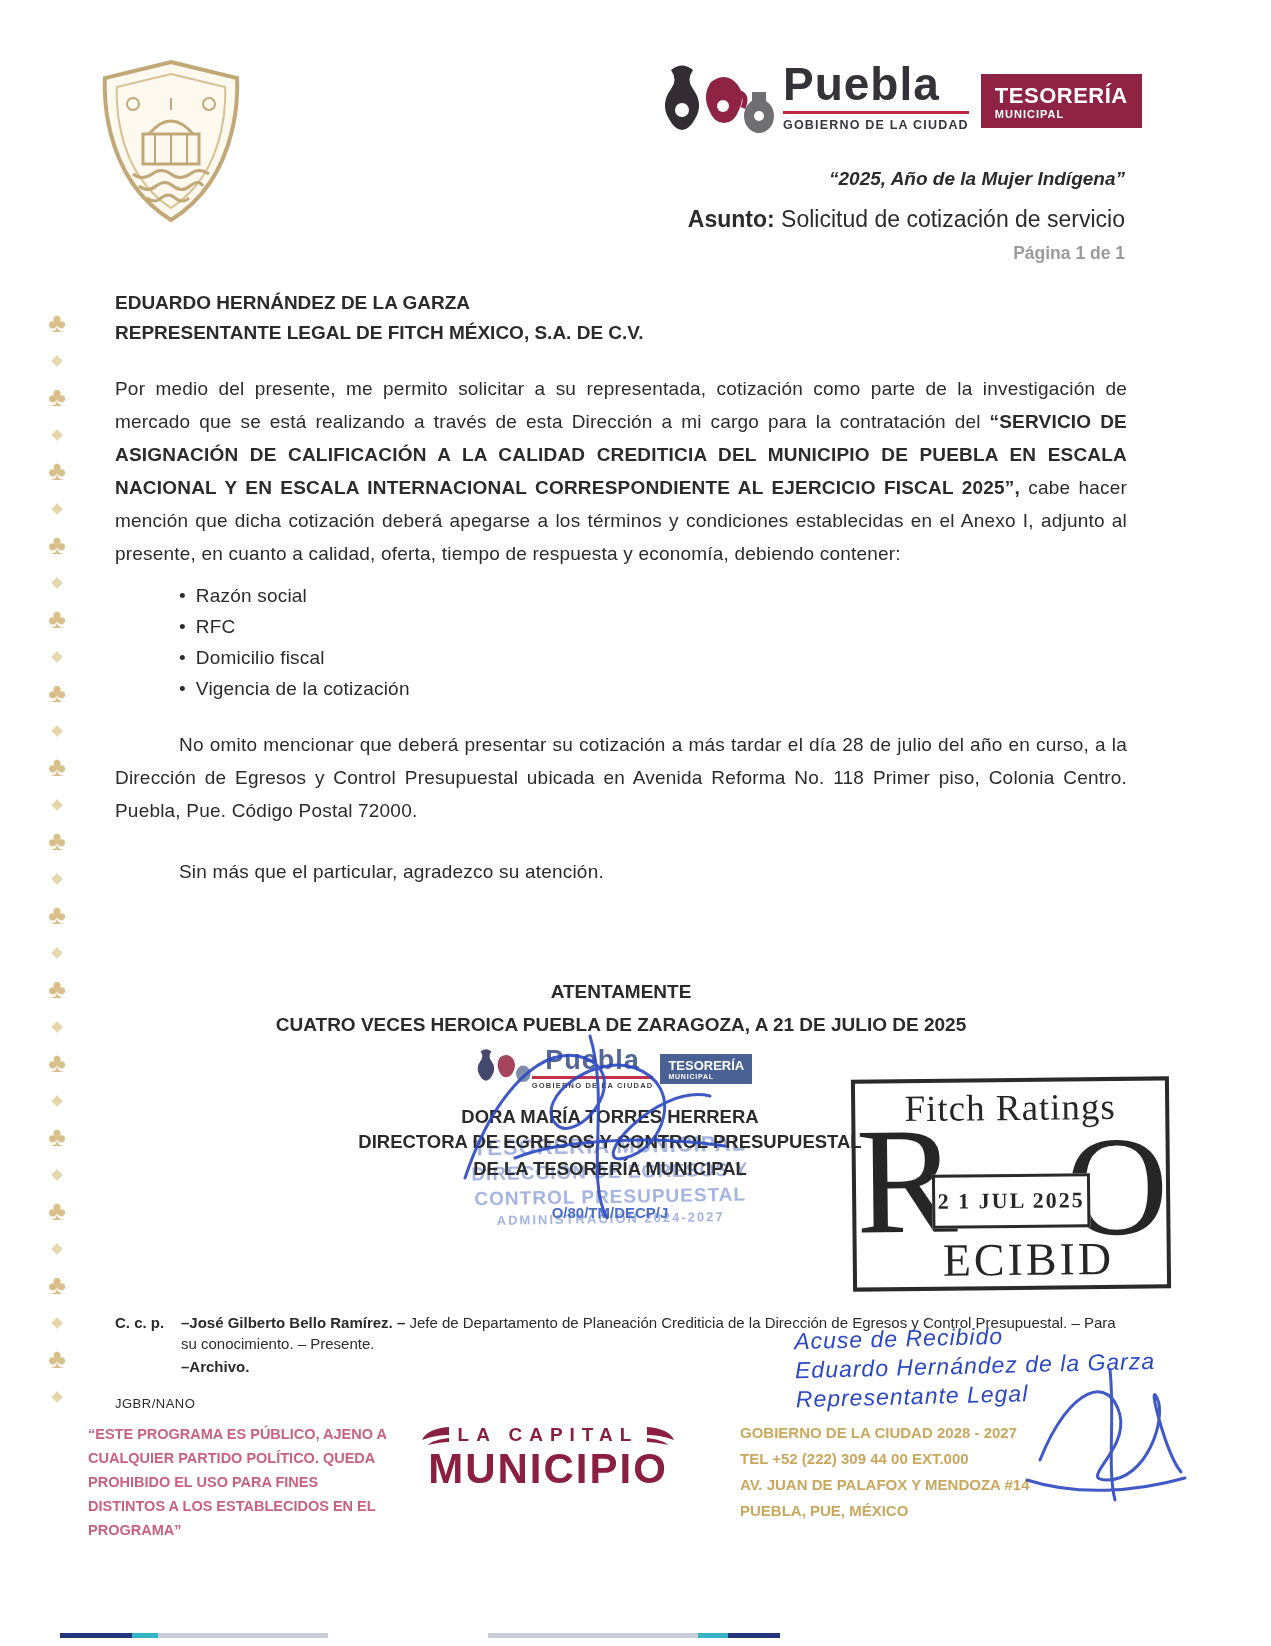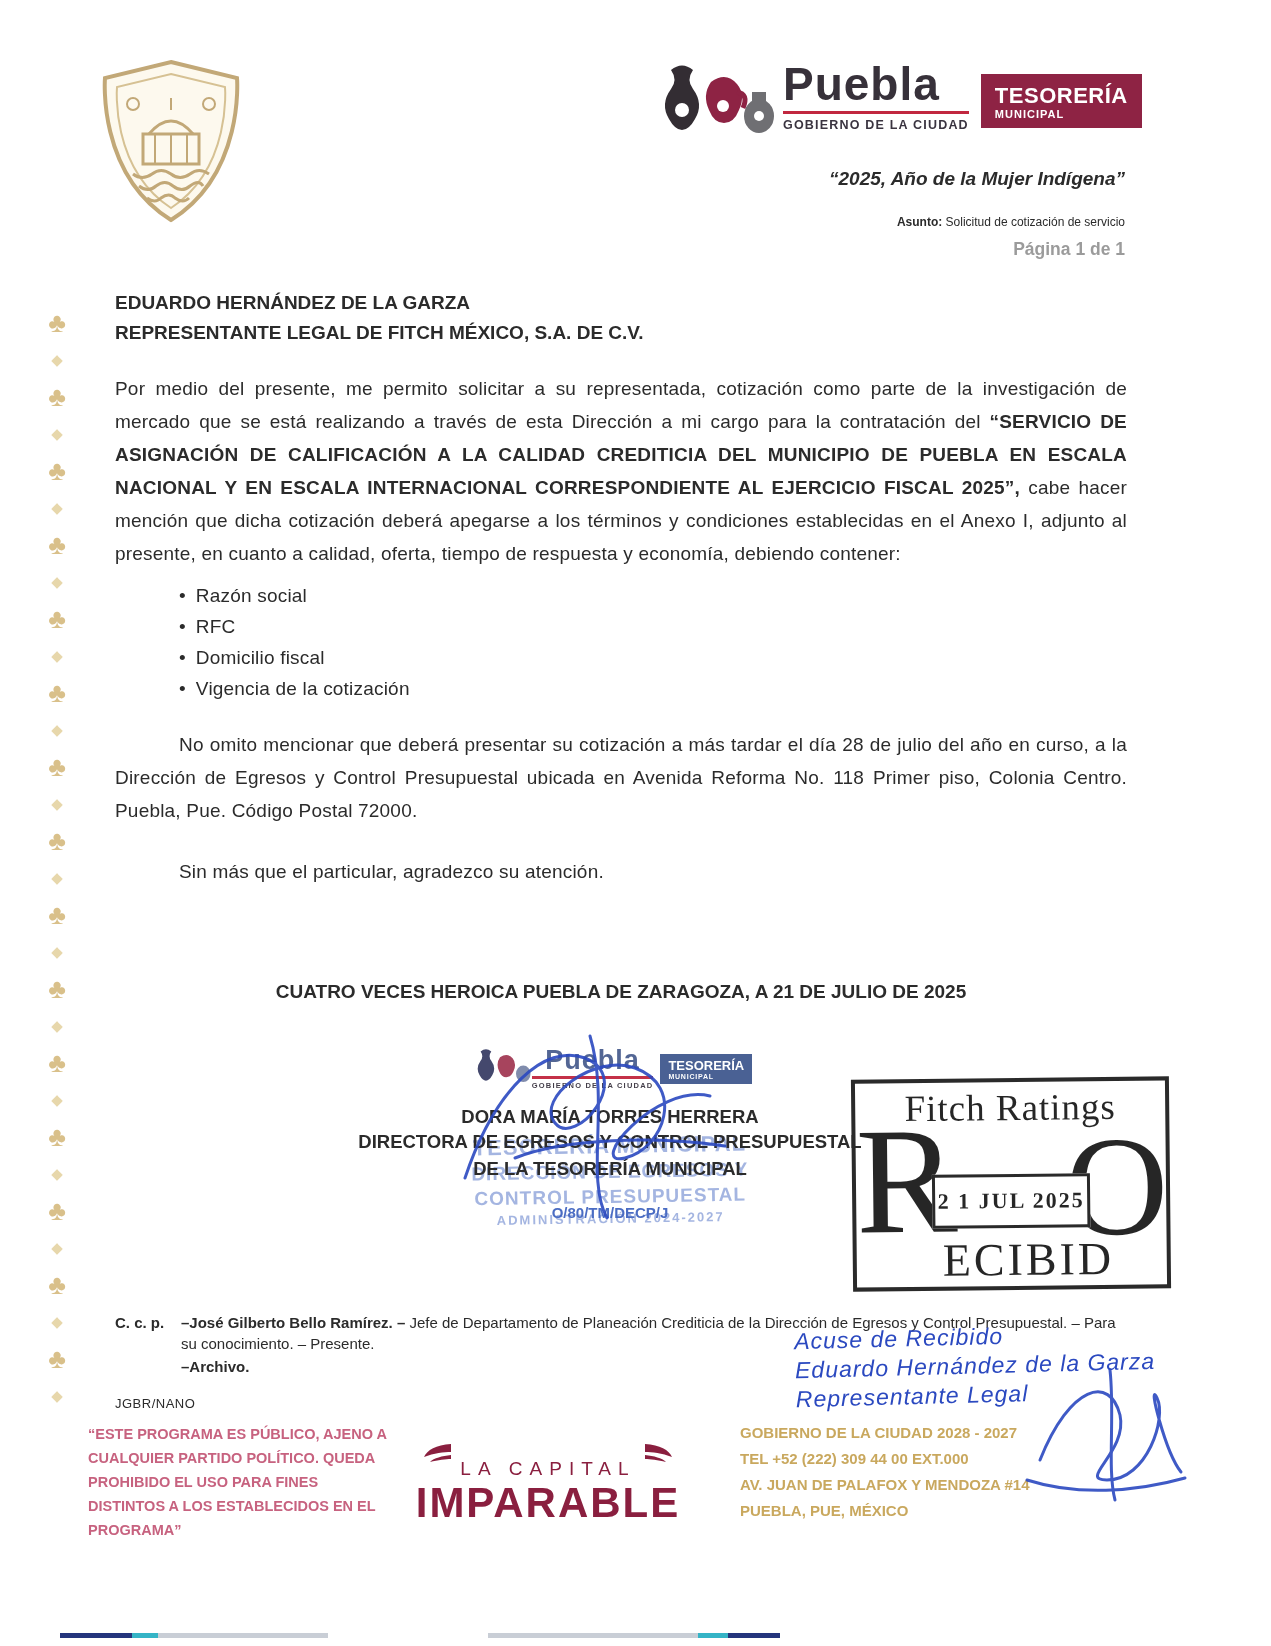--- a/index.html
+++ b/index.html
@@ -27,21 +27,21 @@
   .wordmark{font-size:46px;font-weight:800;color:#37313a;letter-spacing:1px;line-height:48px;}
   .red-rule{height:3px;background:var(--red-accent);margin:3px 0 4px 0;}
   .gobierno{font-size:12.5px;font-weight:700;color:#3a3440;letter-spacing:1.2px;}
   .badge{margin-left:12px;margin-top:14px;background:var(--maroon);color:#fff;padding:10px 14px 8px 14px;}
   .badge .b1{font-size:22px;font-weight:800;letter-spacing:.5px;line-height:24px;}
   .badge .b2{font-size:11px;font-weight:700;letter-spacing:1px;}
   
   .hmeta{position:absolute;right:146px;top:168px;width:640px;text-align:right;}
   .legend{font-size:19px;font-weight:700;font-style:italic;}
   .oficio{font-size:19px;font-weight:700;margin-top:9px;}
-  .asunto{font-size:12px;margin-top:25px;}
+  .asunto{font-size:23px;margin-top:16px;}
   .asunto b{font-weight:700;}
   .pagelbl{font-size:17.5px;font-weight:700;color:var(--gray-muted);margin-top:10px;}
   
   .recipient{position:absolute;left:115px;top:288px;font-size:19px;font-weight:700;line-height:30px;}
   
   .body-flow{position:absolute;left:115px;top:372px;width:1012px;font-size:19px;line-height:33px;
     letter-spacing:.2px;}
   .just{text-align:justify;}
   .bullets{list-style:none;margin:10px 0 0 64px;line-height:31px;}
   .bullets .blt{margin-right:10px;}
@@ -87,21 +87,21 @@
   .cc-initials{margin-top:16px;font-size:13px;letter-spacing:.5px;}
   
   .handwritten{position:absolute;left:795px;top:1322px;width:400px;color:var(--blue-ink);
     font-style:italic;font-size:23px;line-height:29px;transform:rotate(-1.5deg);letter-spacing:1px;z-index:5;}
   .hand-sign{position:absolute;left:1015px;top:1360px;z-index:6;}
   
   .disclaimer{position:absolute;left:88px;top:1422px;width:302px;color:var(--pink);
     font-size:14.5px;font-weight:700;line-height:24px;}
   .capital{position:absolute;left:398px;top:1424px;width:300px;text-align:center;color:#8a1f3f;}
   .capital-top{display:flex;align-items:center;justify-content:center;gap:8px;}
-  .capital-line1{font-size:19px;font-weight:400;letter-spacing:7px;margin-top:34px;}
+  .capital-line1{font-size:19px;font-weight:700;letter-spacing:7px;}
   .capital-line2{font-size:42px;font-weight:800;letter-spacing:2px;line-height:46px;}
   .contact{position:absolute;left:740px;top:1420px;width:330px;color:var(--gold);
     font-size:15px;font-weight:700;line-height:26px;}
   
   .bottom-strip{position:absolute;left:60px;bottom:8px;height:5px;display:flex;}
   .bottom-strip i{display:block;height:5px;}
   .bs1{width:72px;background:#24357c;} .bs2{width:26px;background:#35b4c6;}
   .bs3{width:170px;background:#c9ced6;} .bs4{width:160px;background:transparent;}
   .bs5{width:210px;background:#c9ced6;} .bs6{width:30px;background:#35b4c6;}
   .bs7{width:52px;background:#24357c;}
@@ -201,20 +201,21 @@
       <li><span class="blt">•</span><span>Razón social</span></li>
       <li><span class="blt">•</span><span>RFC</span></li>
       <li><span class="blt">•</span><span>Domicilio fiscal</span></li>
       <li><span class="blt">•</span><span>Vigencia de la cotización</span></li>
     </ul>
     <p class="just p2">No omito mencionar que deberá presentar su cotización a más tardar el día 28 de julio del año en curso, a la Dirección de Egresos y Control Presupuestal ubicada en Avenida Reforma No. 118 Primer piso, Colonia Centro. Puebla, Pue. Código Postal 72000.</p>
     <p class="p3">Sin más que el particular, agradezco su atención.</p>
   </div>
 
   <div class="closing">
+    <div>ATENTAMENTE</div>
     <div>CUATRO VECES HEROICA PUEBLA DE ZARAGOZA, A 21 DE JULIO DE 2025</div>
   </div>
 
   <div class="sig-block">
     <div class="sig-logo">
       <svg width="64" height="46" viewBox="0 0 132 92">
         <path d="M26 10 q11 -9 22 0 q-7 10 0 19 q11 15 2 30 q-6 11 -13 11 q-7 0 -13 -11 q-9 -15 2 -30 q7 -9 0 -19 z" fill="#3a3f66"></path>
         <path d="M66 22 q15 -11 26 2 q9 11 2 26 q-5 13 -15 13 q-10 0 -15 -13 q-7 -15 2 -28 z" fill="#a33a55"></path>
         <ellipse cx="114" cy="56" rx="15" ry="17" fill="#7a86a8"></ellipse>
       </svg>
@@ -295,21 +296,21 @@
           </g>
       </svg>
       <span class="capital-line1">LA CAPITAL</span>
       <svg width="30" height="22" viewBox="0 0 30 22">
         <g fill="#8a1f3f" transform="translate(30,0) scale(-1,1)">
             <path d="M29 3 C14 4 5 9 2 16 C12 12 22 11 29 11 Z"></path>
             <path d="M29 14 C20 15 12 17 8 21 C16 19 24 18 29 18 Z"></path>
           </g>
       </svg>
     </div>
-    <div class="capital-line2">IMPARABLE</div>
+    <div class="capital-line2">MUNICIPIO</div>
   </div>
 
   <div class="contact">
     <div>GOBIERNO DE LA CIUDAD 2028 - 2027</div>
     <div>TEL +52 (222) 309 44 00 EXT.000</div>
     <div>AV. JUAN DE PALAFOX Y MENDOZA #14</div>
     <div>PUEBLA, PUE, MÉXICO</div>
   </div>
 
   <div class="bottom-strip">

